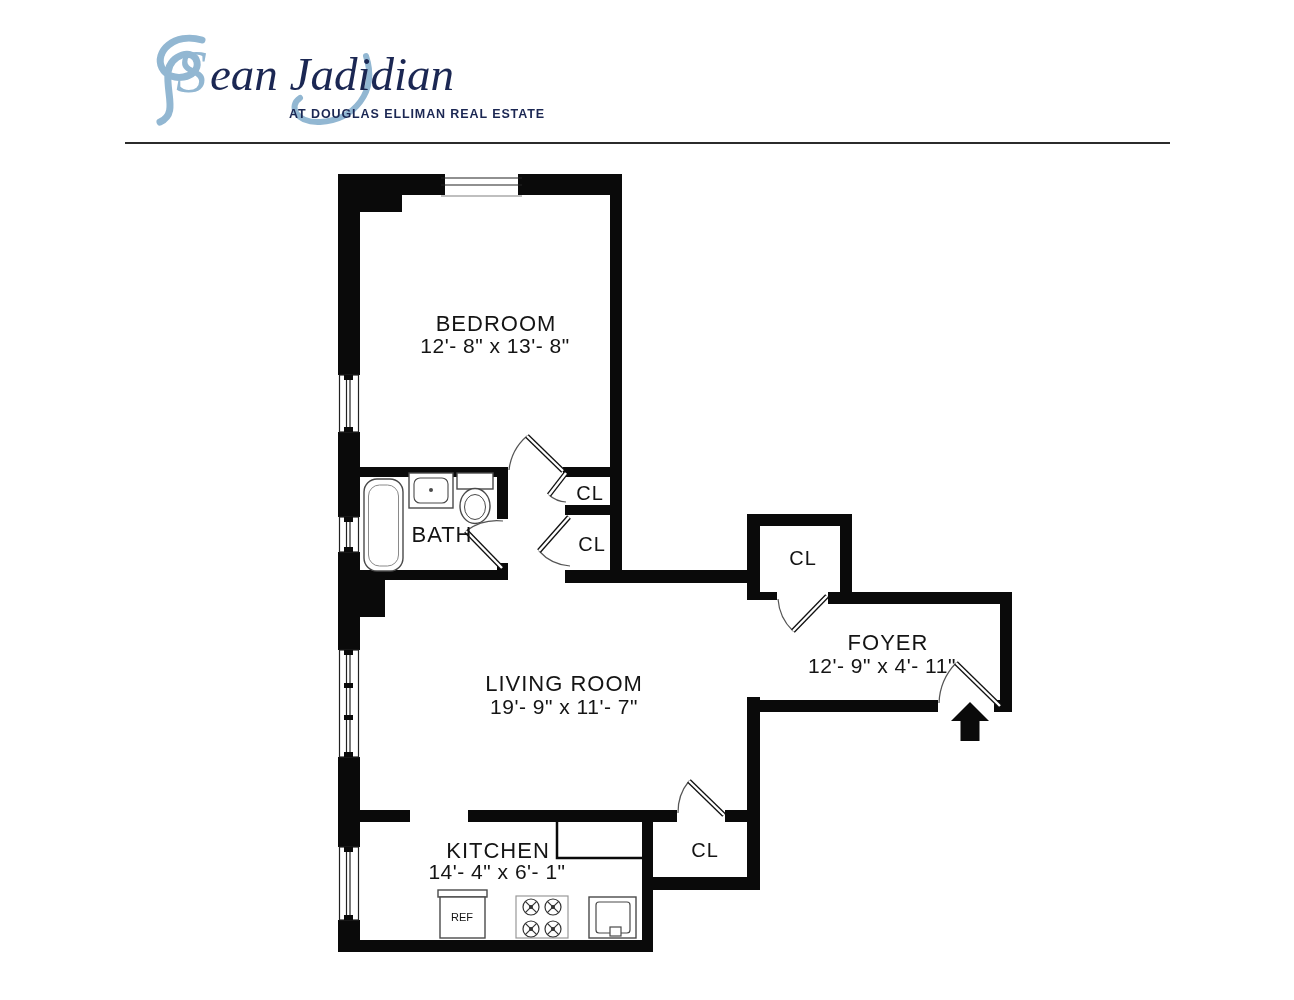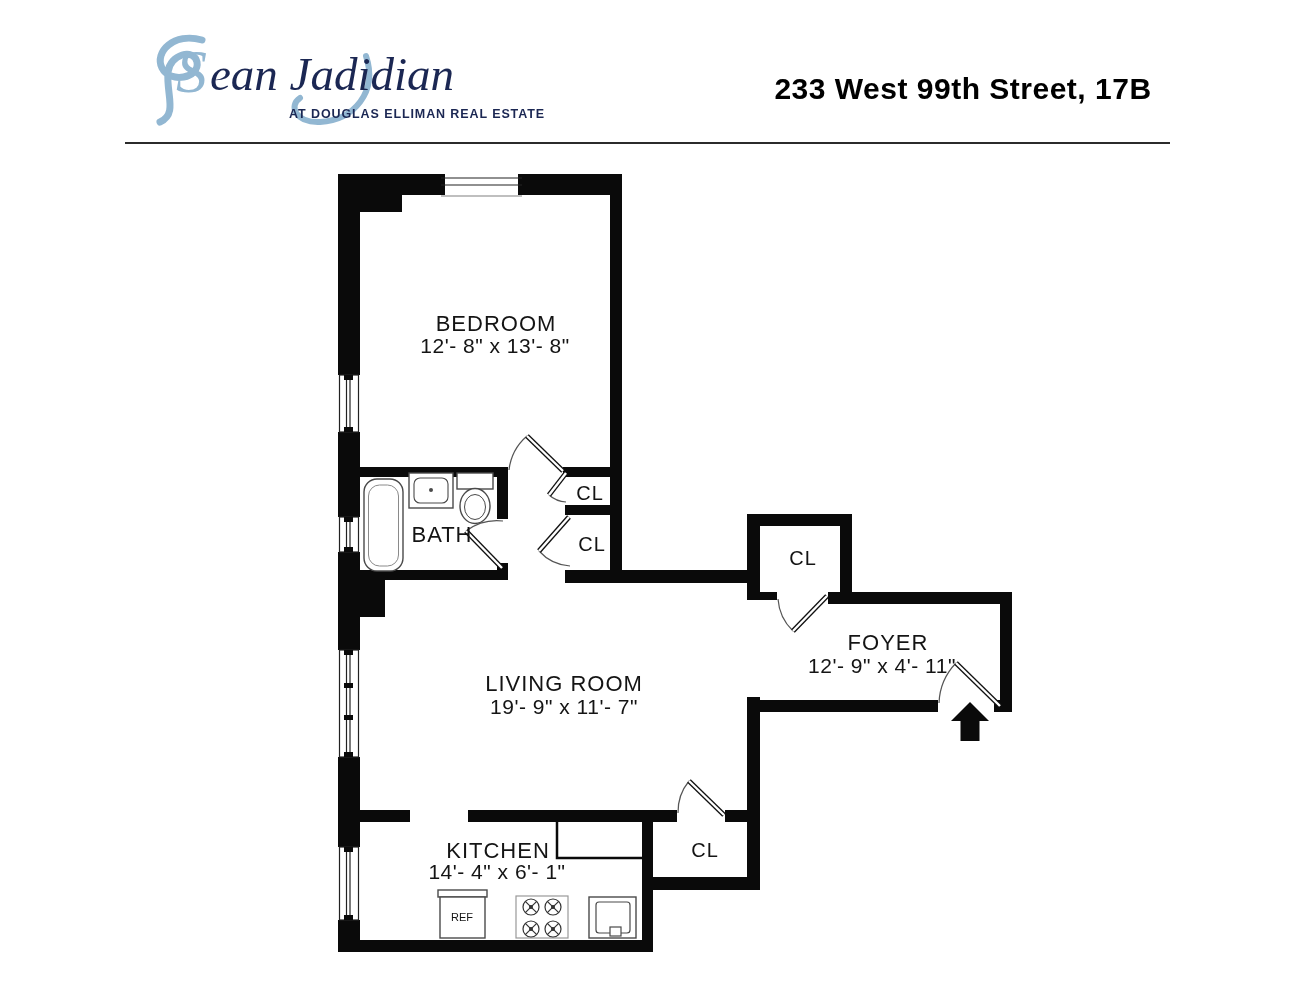--- a/index.html
+++ b/index.html
@@ -32,21 +32,20 @@
 
     <path d="M 54 14 C 26 6 6 26 14 42 C 22 58 52 52 49 36 C 46 22 22 28 20 46 C 18 68 30 88 12 96" fill="none" stroke="#92b7d2" stroke-width="7" stroke-linecap="round"></path>
     <path d="M 218 30 C 230 66 206 94 172 96 C 148 97 140 80 152 72" fill="none" stroke="#92b7d2" stroke-width="6" stroke-linecap="round"></path>
 
     <text class="script-i" x="28" y="66" font-size="62" fill="#92b7d2">S</text>
     <text class="script-i" x="62" y="64" font-size="47" fill="#1b2753">ean Jadidian</text>
 
     <text x="397" y="92" font-size="12.5" font-weight="bold" letter-spacing="0.9" text-anchor="end" fill="#1b2753">AT DOUGLAS ELLIMAN REAL ESTATE</text>
   </svg>
 
-  <div class="address">233 West 99th Street, 17B</div>
 
   <div class="divider"></div>
 
   <svg style="position:absolute;left:0;top:0;" width="1294" height="1000" viewBox="0 0 1294 1000">
 
     <g>
 
       <rect class="wall" x="338" y="174" width="107" height="21"></rect>
       <rect class="wall" x="518" y="174" width="104" height="21"></rect>
       <rect class="wall" x="338" y="174" width="64" height="38"></rect>

